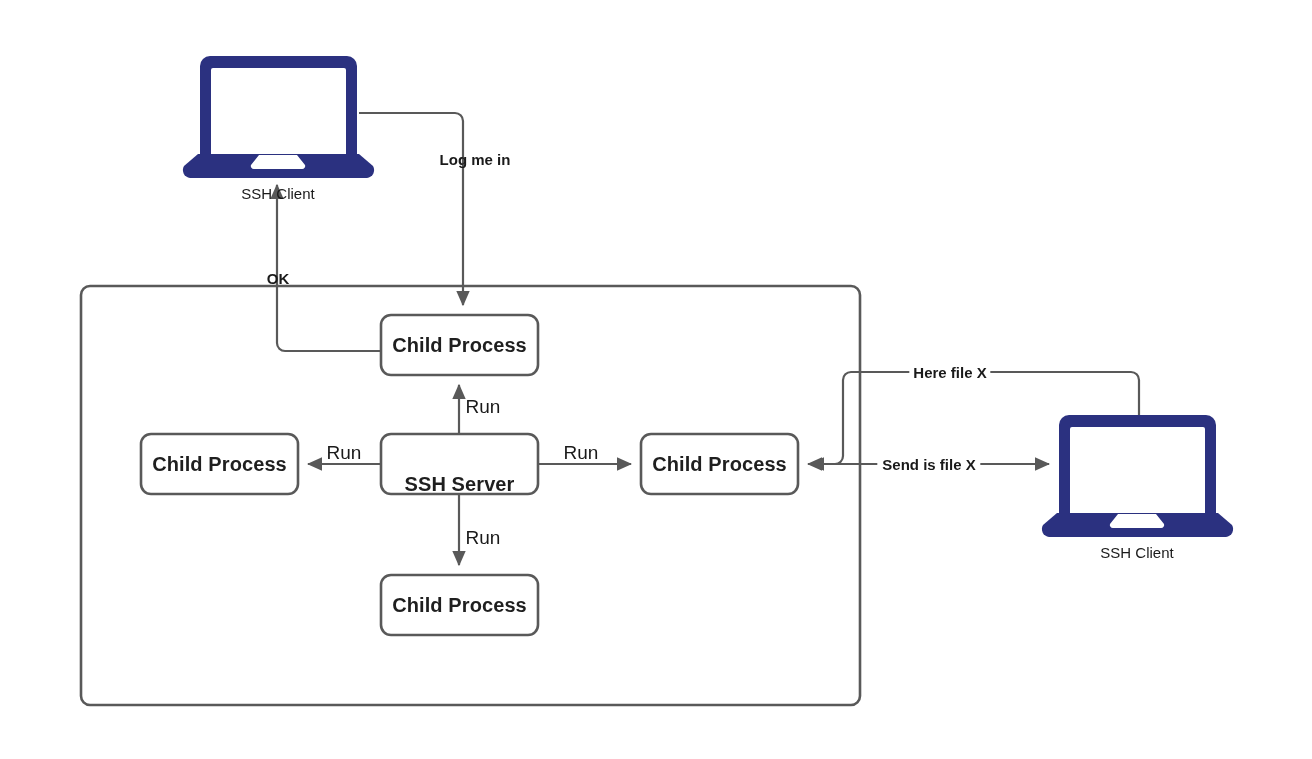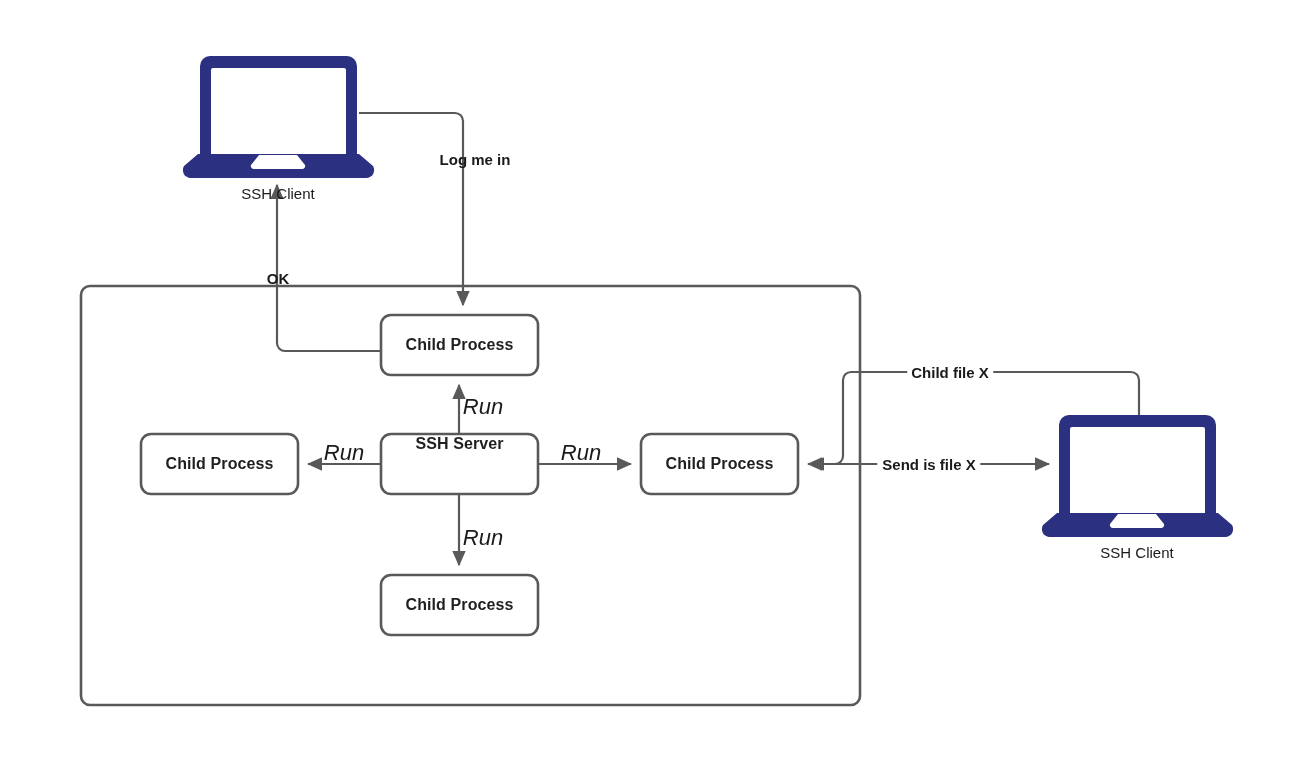--- a/index.html
+++ b/index.html
@@ -25,34 +25,33 @@
     height: 759px;
   }
   .node-label {
     position: absolute;
     font-family: "Liberation Sans", sans-serif;
     color: #1f1f1f;
     white-space: nowrap;
     pointer-events: none;
   }
   .box-label {
-    font-size: 16px;
+    font-size: 20px;
     font-weight: bold;
     letter-spacing: 0.1px;
   }
   .edge-label {
     font-size: 15px;
     font-weight: bold;
     color: #1a1a1a;
   }
   .edge-label-plain {
-    font-size: 22px;
+    font-size: 19px;
     font-weight: normal;
     color: #1a1a1a;
-    font-style: italic;
   }
   .laptop-caption {
     font-size: 15px;
     font-weight: normal;
     color: #1a1a1a;
   }
   .rot-label {
     transform: rotate(-90deg);
     transform-origin: 50% 50%;
   }
@@ -114,21 +113,21 @@
 
     <path d="M459,494 V565" fill="none" stroke="#595959" stroke-width="2.2" marker-end="url(#arrowGray)"></path>
 
     <path d="M1139,415 V380 a8,8 0 0 0 -8,-8 H851 a8,8 0 0 0 -8,8 V456 a8,8 0 0 1 -8,8 H808" fill="none" stroke="#595959" stroke-width="2.2" marker-end="url(#arrowGray)"></path>
 
     <path d="M810,464 H1049" fill="none" stroke="#595959" stroke-width="2.2" marker-start="url(#arrowGray)" marker-end="url(#arrowGray)"></path>
   </svg>
 
   <div class="node-label box-label center-abs" style="left:459.5px; top:345px;">Child Process</div>
 
-  <div class="node-label box-label center-abs" style="left:459.5px; top:444px;">SSH Server</div>
+  <div class="node-label box-label center-abs" style="left:459.5px; top:484px;">SSH Server</div>
 
   <div class="node-label box-label center-abs" style="left:219.5px; top:464px;">Child Process</div>
 
   <div class="node-label box-label center-abs" style="left:719.5px; top:464px;">Child Process</div>
 
   <div class="node-label box-label center-abs" style="left:459.5px; top:605px;">Child Process</div>
 
   <div class="node-label laptop-caption center-abs" style="left:278px; top:193px;">SSH Client</div>
 
   <div class="node-label laptop-caption center-abs" style="left:1137px; top:552px;">SSH Client</div>
@@ -138,17 +137,17 @@
   <div class="node-label edge-label center-abs" style="left:278px; top:265px;margin-top:13px;">OK</div>
 
   <div class="node-label edge-label-plain rot-label center-abs" style="left:483px; top:407px;">Run</div>
 
   <div class="node-label edge-label-plain center-abs" style="left:344px; top:453px;">Run</div>
 
   <div class="node-label edge-label-plain center-abs" style="left:581px; top:453px;">Run</div>
 
   <div class="node-label edge-label-plain rot-label center-abs" style="left:483px; top:538px;">Run</div>
 
-  <div class="node-label edge-label center-abs" style="left:950px; top:372px; background:#ffffff; padding:0 4px;">Child file X</div>
+  <div class="node-label edge-label center-abs" style="left:950px; top:372px; background:#ffffff; padding:0 4px;">Here file X</div>
 
   <div class="node-label edge-label center-abs" style="left:929px; top:464px; background:#ffffff; padding:0 5px;">Send is file X</div>
 
 </div>
 
 </body></html>

